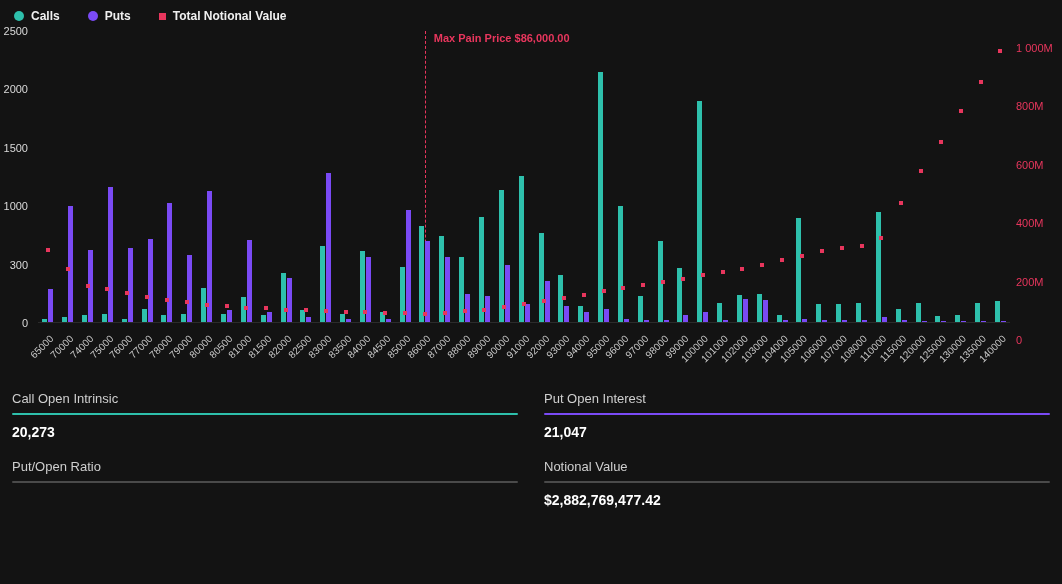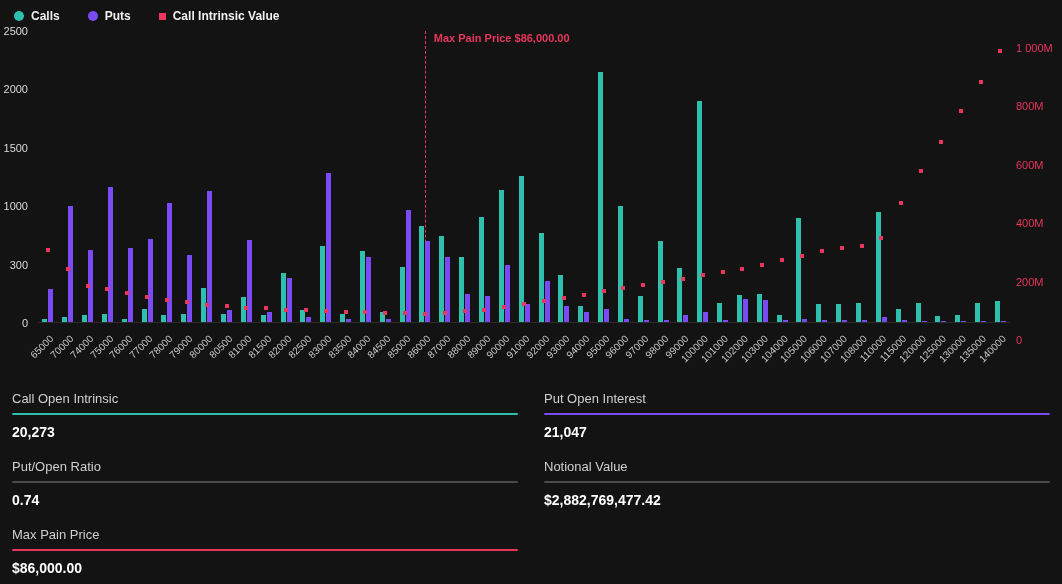--- a/index.html
+++ b/index.html
@@ -61,21 +61,21 @@
   <div class="legend-item">
     <span class="mark-circle calls"></span>
     <span>Calls</span>
   </div>
   <div class="legend-item">
     <span class="mark-circle puts"></span>
     <span>Puts</span>
   </div>
   <div class="legend-item">
     <span class="mark-square"></span>
-    <span>Call Intrinsic Value</span>
+    <span>Total Notional Value</span>
   </div>
 </div>
 
 <div class="chart-outer">
   <div class="yaxis-left" id="yaxisLeft">
       <span class="ylab left" style="top: 0%; text-align: center;">2500</span>
       <span class="ylab left" style="top: 20%;">2000</span>
       <span class="ylab left" style="top: 40%;">1500</span>
       <span class="ylab left" style="top: 60%;">1000</span>
       <span class="ylab left" style="top: 80%;">300</span>
@@ -497,25 +497,19 @@
       <div class="stat-value">20,273</div>
     </div>
     <div class="stat">
       <div class="stat-label">Put Open Interest</div>
       <div class="stat-rule" style="background: rgb(122, 74, 245);"></div>
       <div class="stat-value">21,047</div>
     </div>
     <div class="stat">
       <div class="stat-label">Put/Open Ratio</div>
       <div class="stat-rule" style="background: rgb(74, 74, 74);"></div>
-      <div class="stat-value">0.74</div>
     </div>
     <div class="stat">
       <div class="stat-label">Notional Value</div>
       <div class="stat-rule" style="background: rgb(74, 74, 74);"></div>
       <div class="stat-value">$2,882,769,477.42</div>
     </div>
-    <div class="stat">
-      <div class="stat-label">Max Pain Price</div>
-      <div class="stat-rule" style="background: rgb(232, 54, 93);"></div>
-      <div class="stat-value">$86,000.00</div>
-    </div>
   </div>
 
 </body></html>

